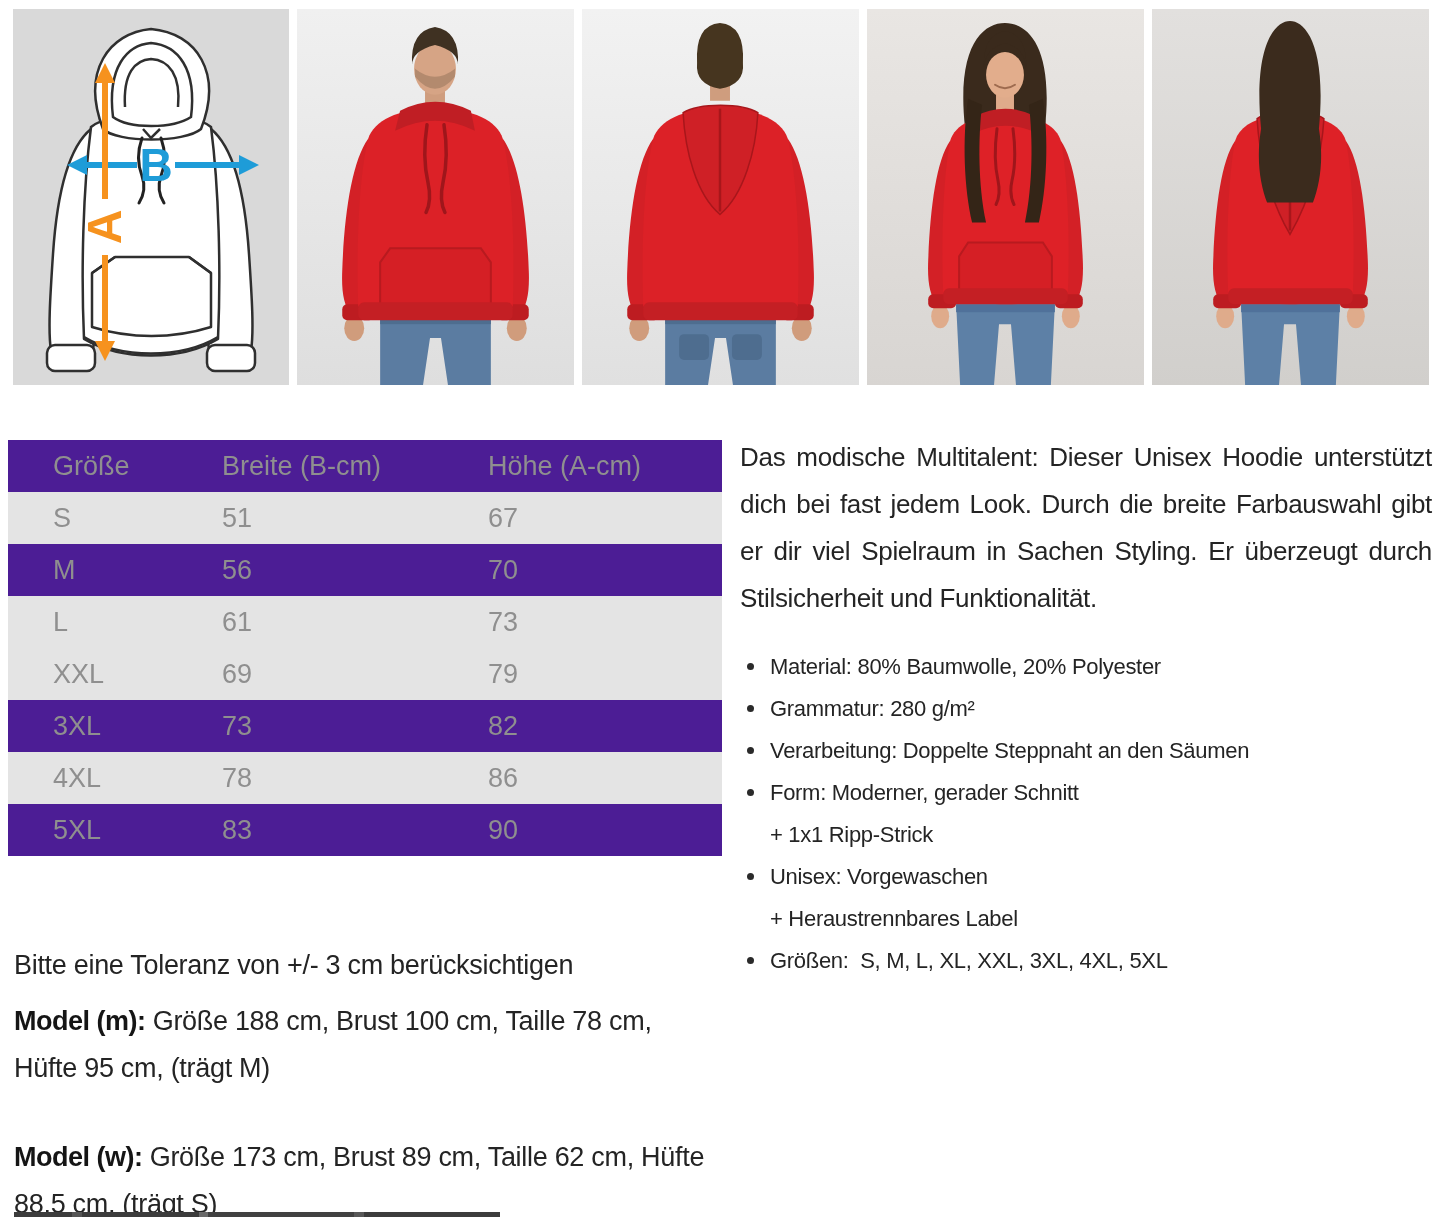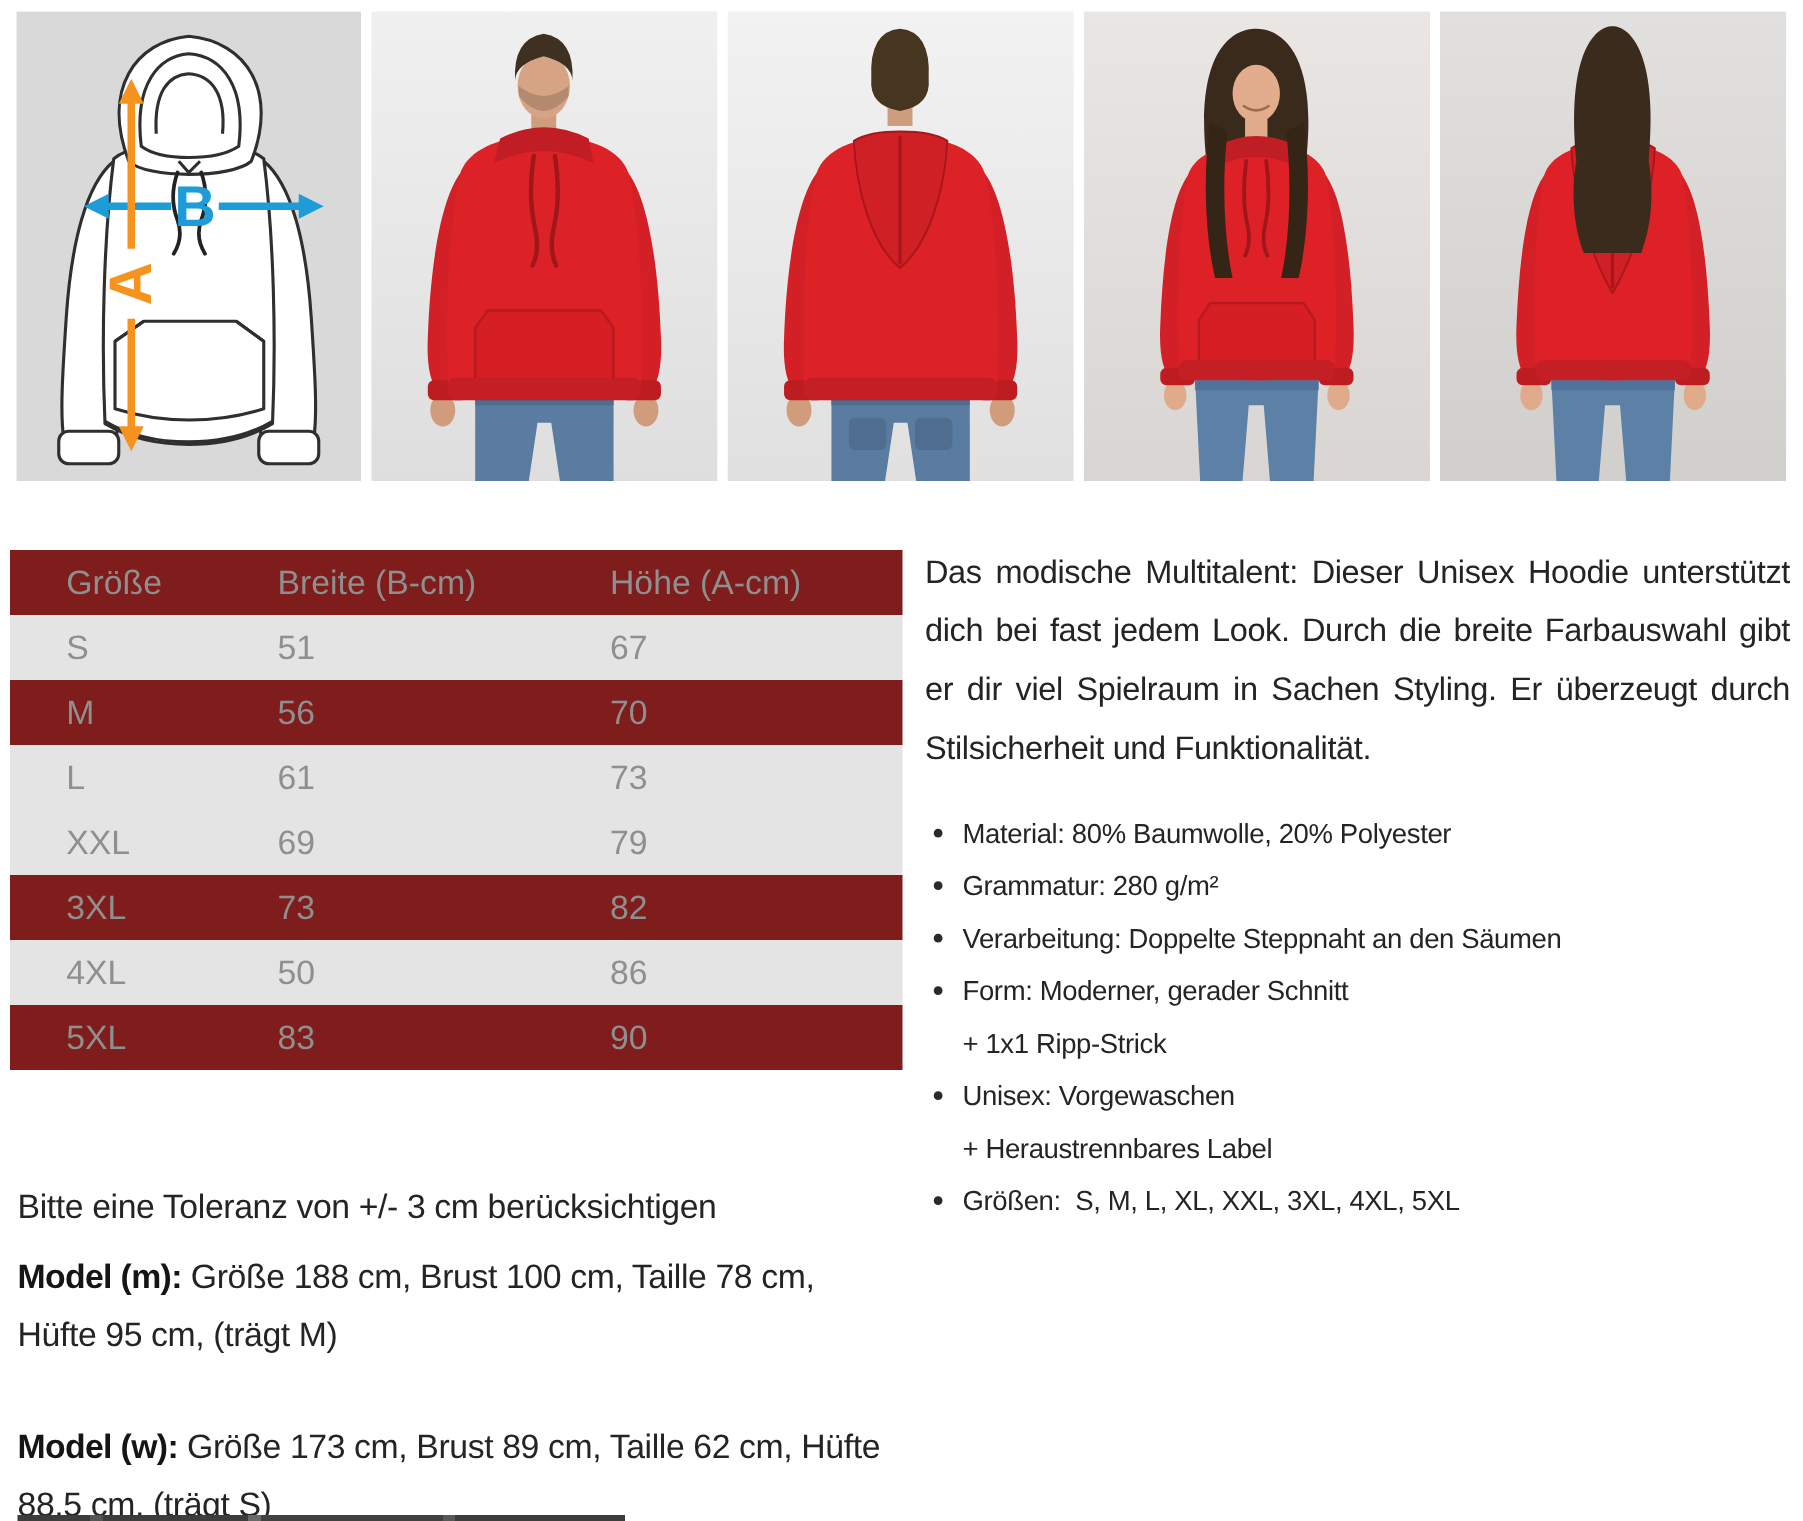--- a/index.html
+++ b/index.html
@@ -13,21 +13,21 @@
   .diagram-tile{width:276px;flex:0 0 276px;}
   .photo-tile{flex:1 1 0;}
 
   
   .size-table{position:absolute;left:8px;top:440px;width:714px;font-size:27px;color:#8f8f8f;}
   .t-row{display:grid;grid-template-columns:214px 266px 1fr;align-items:center;height:52px;}
   .t-row > div{padding-left:0;}
   .t-row .c1{padding-left:45px;}
   .t-row .c2{padding-left:0px;}
   .t-row .c3{padding-left:0px;}
-  .row-light{background:#7f1d1d;}
+  .row-light{background:#4c1d95;}
   .row-dark{background:#e4e4e4;}
 
   
   .note{position:absolute;left:14px;width:702px;font-size:27px;line-height:47px;color:#242424;letter-spacing:-0.3px;}
   .note b{color:#151515;letter-spacing:-0.5px;}
   .tolerance{top:942px;}
   .model-m{top:998px;}
   .model-w{top:1134px;}
   .cutoff-strip{position:absolute;left:14px;top:1212px;width:486px;height:5px;
     background:linear-gradient(90deg,#3c3c3c 0 12%,#555 12% 14%,#3c3c3c 14% 38%,#6a6a6a 38% 40%,#414141 40% 70%,#585858 70% 72%,#3c3c3c 72% 100%);}
@@ -258,21 +258,21 @@
       <div class="c2">69</div>
       <div class="c3">79</div>
     </div>
     <div class="t-row row-light">
       <div class="c1">3XL</div>
       <div class="c2">73</div>
       <div class="c3">82</div>
     </div>
     <div class="t-row row-dark">
       <div class="c1">4XL</div>
-      <div class="c2">50</div>
+      <div class="c2">78</div>
       <div class="c3">86</div>
     </div>
     <div class="t-row row-light">
       <div class="c1">5XL</div>
       <div class="c2">83</div>
       <div class="c3">90</div>
     </div>
   </div>
 
   <div class="note tolerance">Bitte eine Toleranz von +/- 3 cm berücksichtigen</div>

